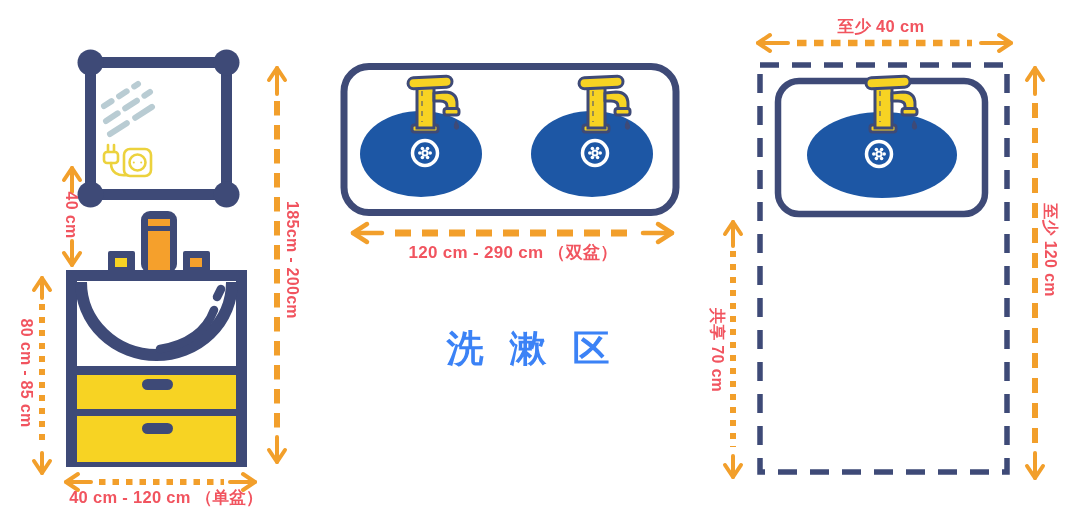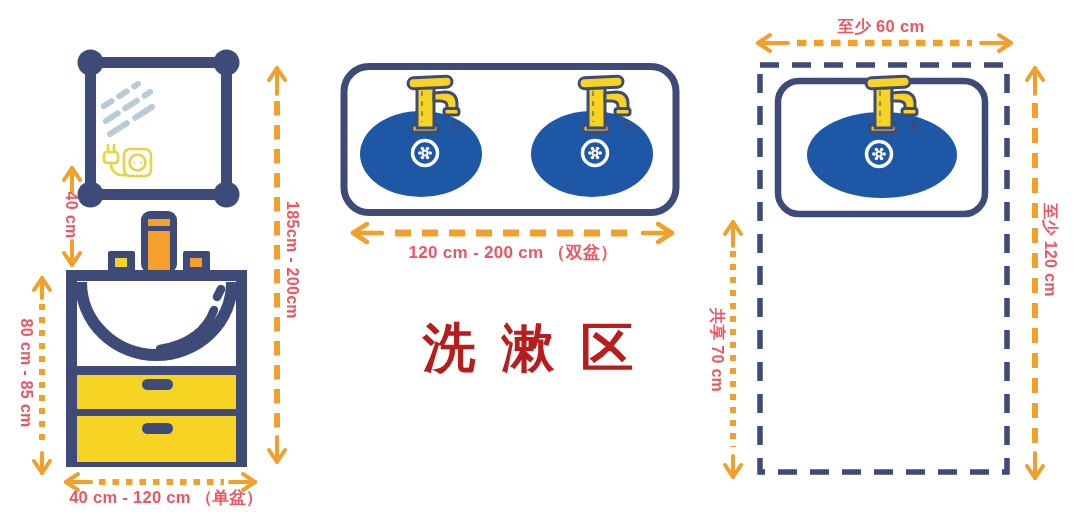--- a/index.html
+++ b/index.html
@@ -7,21 +7,21 @@
     position:relative;width:1080px;height:520px;background:#ffffff;
     font-family:"Liberation Sans","DejaVu Sans",sans-serif;overflow:hidden;
   }
   .art{position:absolute;left:0;top:0;}
   .dim{
     position:absolute;color:#f1545f;font-weight:700;font-size:16.5px;
     white-space:nowrap;transform:translate(-50%,-50%);letter-spacing:.3px;
   }
   .dim.vert{transform:translate(-50%,-50%) rotate(90deg);}
   .zone-title{
-    position:absolute;color:#b91c1c;font-weight:700;font-size:53px;
+    position:absolute;color:#3b82f6;font-weight:700;font-size:37px;
     letter-spacing:26px;margin-right:-26px;white-space:nowrap;
     transform:translate(-50%,-50%);
   }
 </style>
 </head>
 <body>
 
 <div class="canvas">
 
   <svg class="art" width="1080" height="520" viewBox="0 0 1080 520">
@@ -194,23 +194,23 @@
   </svg>
 
   <div class="dim vert" style="left:71px;top:215px;font-size:16px;">40 cm</div>
 
   <div class="dim vert" style="left:26px;top:373px;font-size:16px;">80 cm - 85 cm</div>
 
   <div class="dim vert" style="left:292px;top:260px;font-size:16px;">185cm - 200cm</div>
 
   <div class="dim" style="left:166px;top:498px;">40 cm - 120 cm （单盆）</div>
 
-  <div class="dim" style="left:513px;top:252px;font-size:17px;">120 cm - 200 cm （双盆）</div>
+  <div class="dim" style="left:513px;top:252px;font-size:17px;">120 cm - 290 cm （双盆）</div>
 
   <div class="zone-title" style="left:541px;top:349px;">洗漱区</div>
 
-  <div class="dim" style="left:881px;top:27px;">至少 60 cm</div>
+  <div class="dim" style="left:881px;top:27px;">至少 40 cm</div>
 
   <div class="dim vert" style="left:1049px;top:250px;font-size:16px;">至少 120 cm</div>
 
   <div class="dim vert" style="left:716px;top:350px;font-size:16px;">共享 70 cm</div>
 
 </div>
 
 </body></html>

